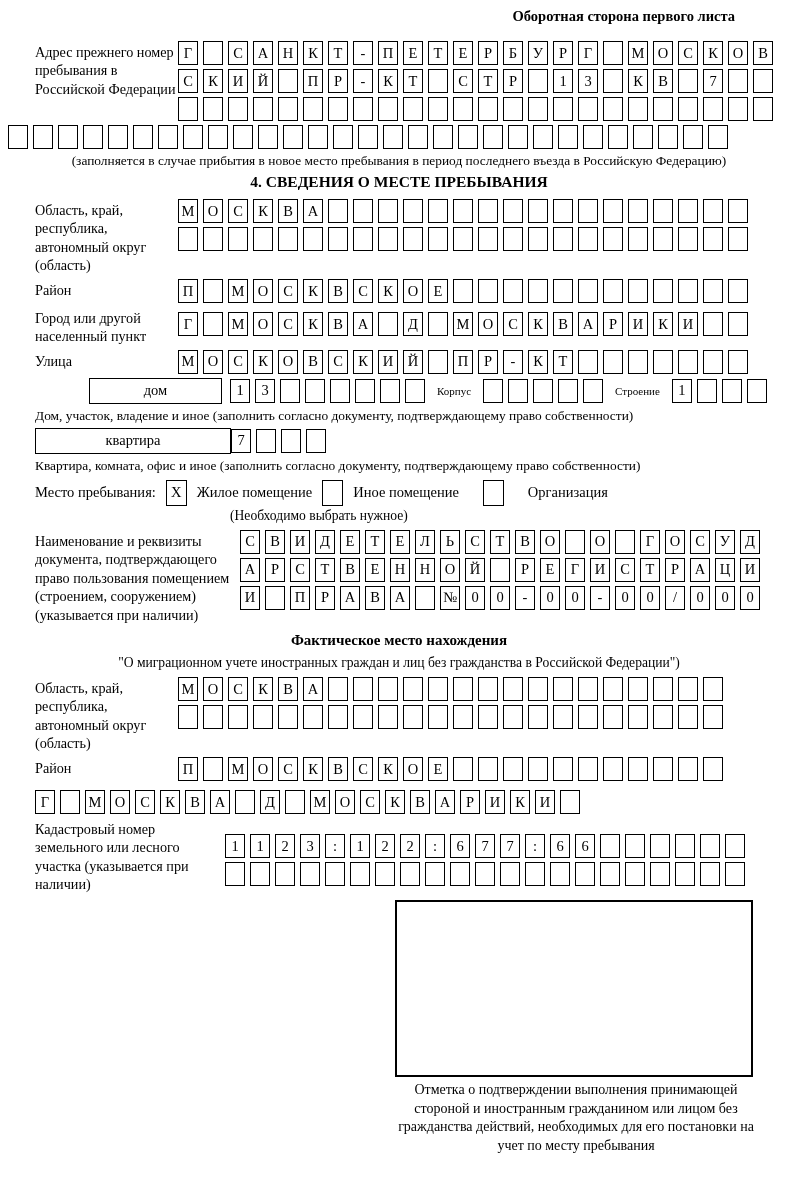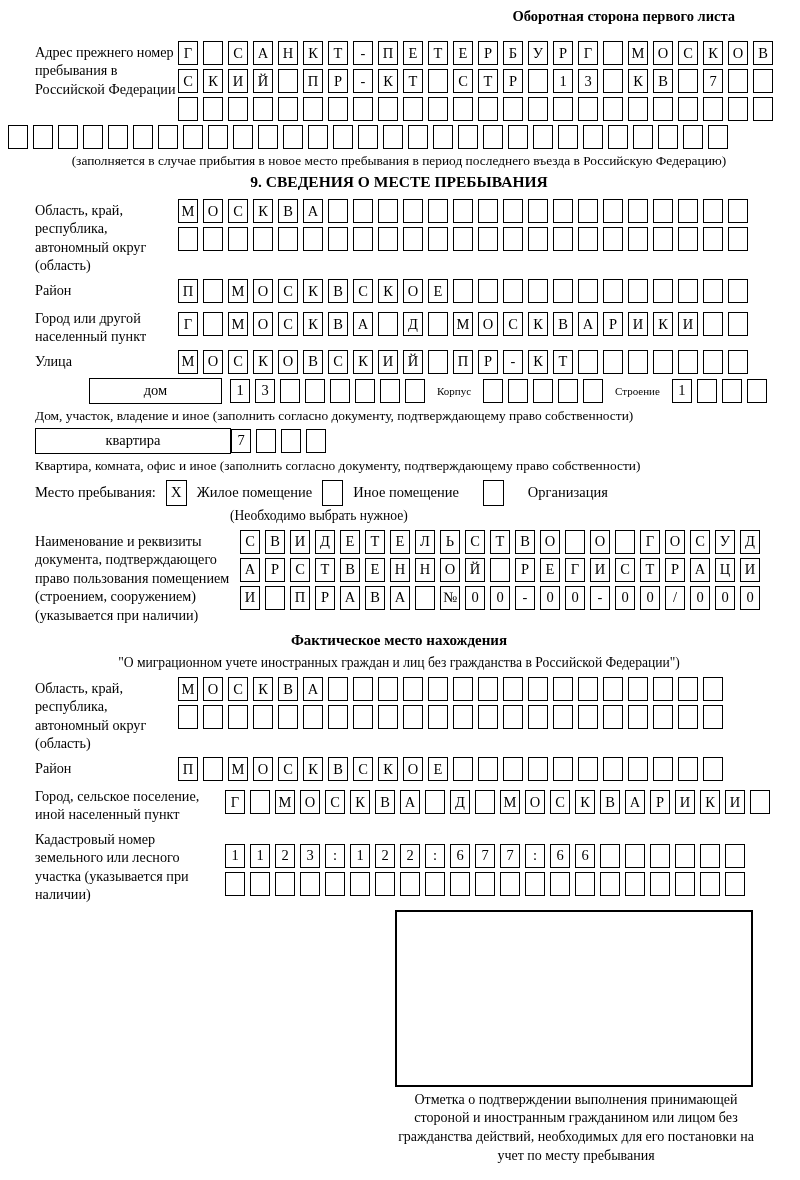--- a/index.html
+++ b/index.html
@@ -153,21 +153,21 @@
       <span class="cell"></span>
       <span class="cell"></span>
       <span class="cell"></span>
       <span class="cell"></span>
       <span class="cell"></span>
       <span class="cell"></span>
       <span class="cell"></span>
     </div>
   <div class="note center">(заполняется в случае прибытия в новое место пребывания в период последнего въезда в Российскую Федерацию)</div>
 
-  <div class="sec-title">9. СВЕДЕНИЯ О МЕСТЕ ПРЕБЫВАНИЯ</div>
+  <div class="sec-title">4. СВЕДЕНИЯ О МЕСТЕ ПРЕБЫВАНИЯ</div>
 
   <div class="field">
     <div class="flabel w143">Область, край, республика, автономный округ (область)</div>
     <div class="rows">
       <div class="cells">
           <span class="cell filled">М</span>
           <span class="cell filled">О</span>
           <span class="cell filled">С</span>
           <span class="cell filled">К</span>
           <span class="cell filled">В</span>
@@ -511,21 +511,20 @@
         <span class="cell"></span>
         <span class="cell"></span>
         <span class="cell"></span>
         <span class="cell"></span>
         <span class="cell"></span>
         <span class="cell"></span>
       </div>
   </div>
 
   <div class="field">
-    <div class="flabel w190">Город, сельское поселение, иной населенный пункт</div>
     <div class="cells" style="margin-top:5px">
         <span class="cell filled">Г</span>
         <span class="cell"></span>
         <span class="cell filled">М</span>
         <span class="cell filled">О</span>
         <span class="cell filled">С</span>
         <span class="cell filled">К</span>
         <span class="cell filled">В</span>
         <span class="cell filled">А</span>
         <span class="cell"></span>

